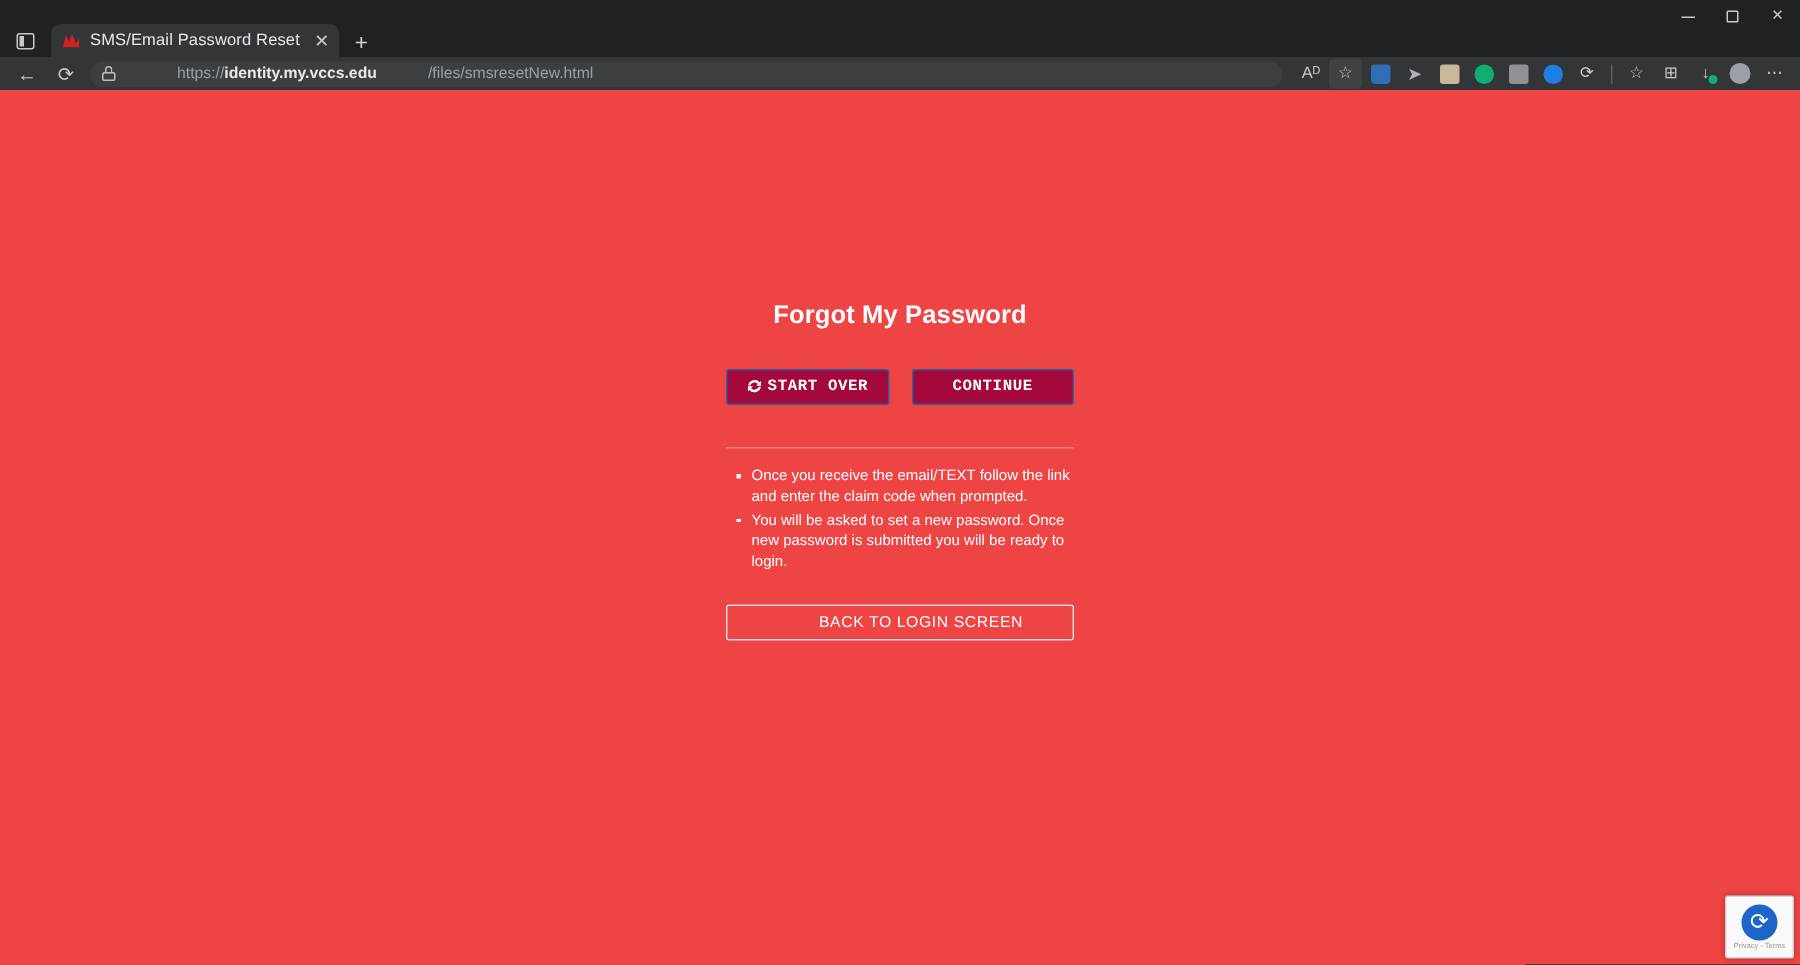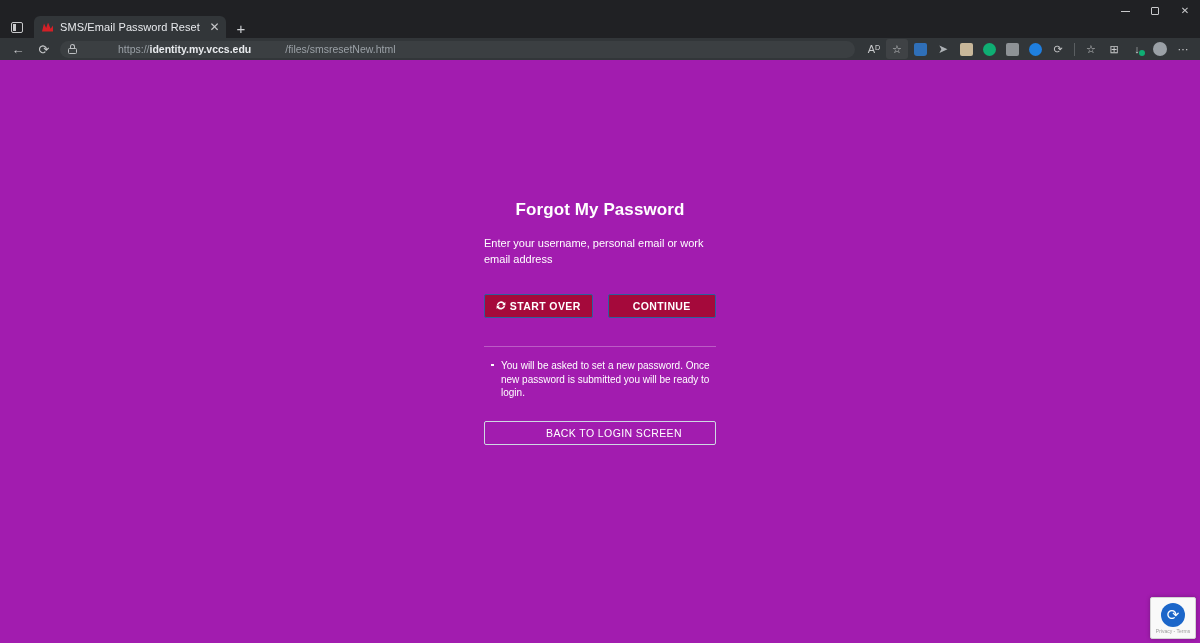--- a/index.html
+++ b/index.html
@@ -133,21 +133,21 @@
     width: 100%; height: 22px; background: #ffffff; border: 1px solid #c9ccd0;
     border-radius: 3px; font-size: 10px; color: #333; padding: 0 8px;
     font-family: "Liberation Sans", sans-serif; outline: none;
   }
   .input::placeholder { color: #9aa0a6; }
   .btn-row { display: flex; gap: 15px; margin-top: 26px; }
   .btn-primary {
     flex: 1; height: 24px; background: #a5093b; border: 1px solid #2d5f9e;
     color: #ffffff; font-size: 10.5px; font-weight: bold; letter-spacing: .4px;
     display: flex; align-items: center; justify-content: center; gap: 4px;
-    border-radius: 2px; font-family: Liberation Sans, sans-serif; cursor: pointer;
+    border-radius: 2px; font-family: Liberation Mono, monospace; cursor: pointer;
   }
   .refresh-icon {
     width: 10px; height: 10px; display: inline-block; position: relative; flex: none;
   }
   .divider {
     height: 1px; background: rgba(255,255,255,.28); margin: 28px 0 12px 0;
   }
   ul.info {
     margin: 0; padding: 0 0 0 17px; list-style: none;
   }
@@ -252,37 +252,37 @@
           <span class="dl-badge"></span>
         </div>
       <div class="tb-icon">
           <span class="avatar"></span>
         </div>
       <div class="tb-icon">⋯</div>
     </div>
   </div>
 
   <div class="viewport">
-    <div class="page" id="page-root" style="background: #a21caf;">
+    <div class="page" id="page-root" style="background: #ef4444;">
       <div class="card">
         <h1 class="title">Forgot My Password</h1>
-        <p class="subtitle">Enter your username, personal email or work email address</p>
         <div class="btn-row">
           <button class="btn-primary" style="background: rgb(165, 9, 59);">
             <svg class="refresh-icon" viewBox="0 0 16 16" aria-hidden="true">
               <path fill="#ffffff" d="M13.6 3.2A7 7 0 0 0 1.3 6.4h2.2a4.9 4.9 0 0 1 8.2-1.7l-2 2H15V1.5l-1.4 1.7zM2.4 11.1l-1.4 1.7V7.3h5.3l-2 2a4.9 4.9 0 0 0 8.2-1.7h2.2A7 7 0 0 1 2.4 11.1z"></path>
             </svg>
             <span>START OVER</span>
           </button>
           <button class="btn-primary" style="background: rgb(165, 9, 59);">
             <span>CONTINUE</span>
           </button>
         </div>
         <div class="divider"></div>
         <ul class="info" id="info-list">
+            <li>Once you receive the email/TEXT follow the link and enter the claim code when prompted.</li>
             <li>You will be asked to set a new password. Once new password is submitted you will be ready to login.</li>
           </ul>
         <button class="btn-outline">
           <span>BACK TO LOGIN SCREEN</span>
         </button>
       </div>
 
       <div class="recaptcha">
         <div class="rc-logo">
           <span class="inner">⟳</span>

